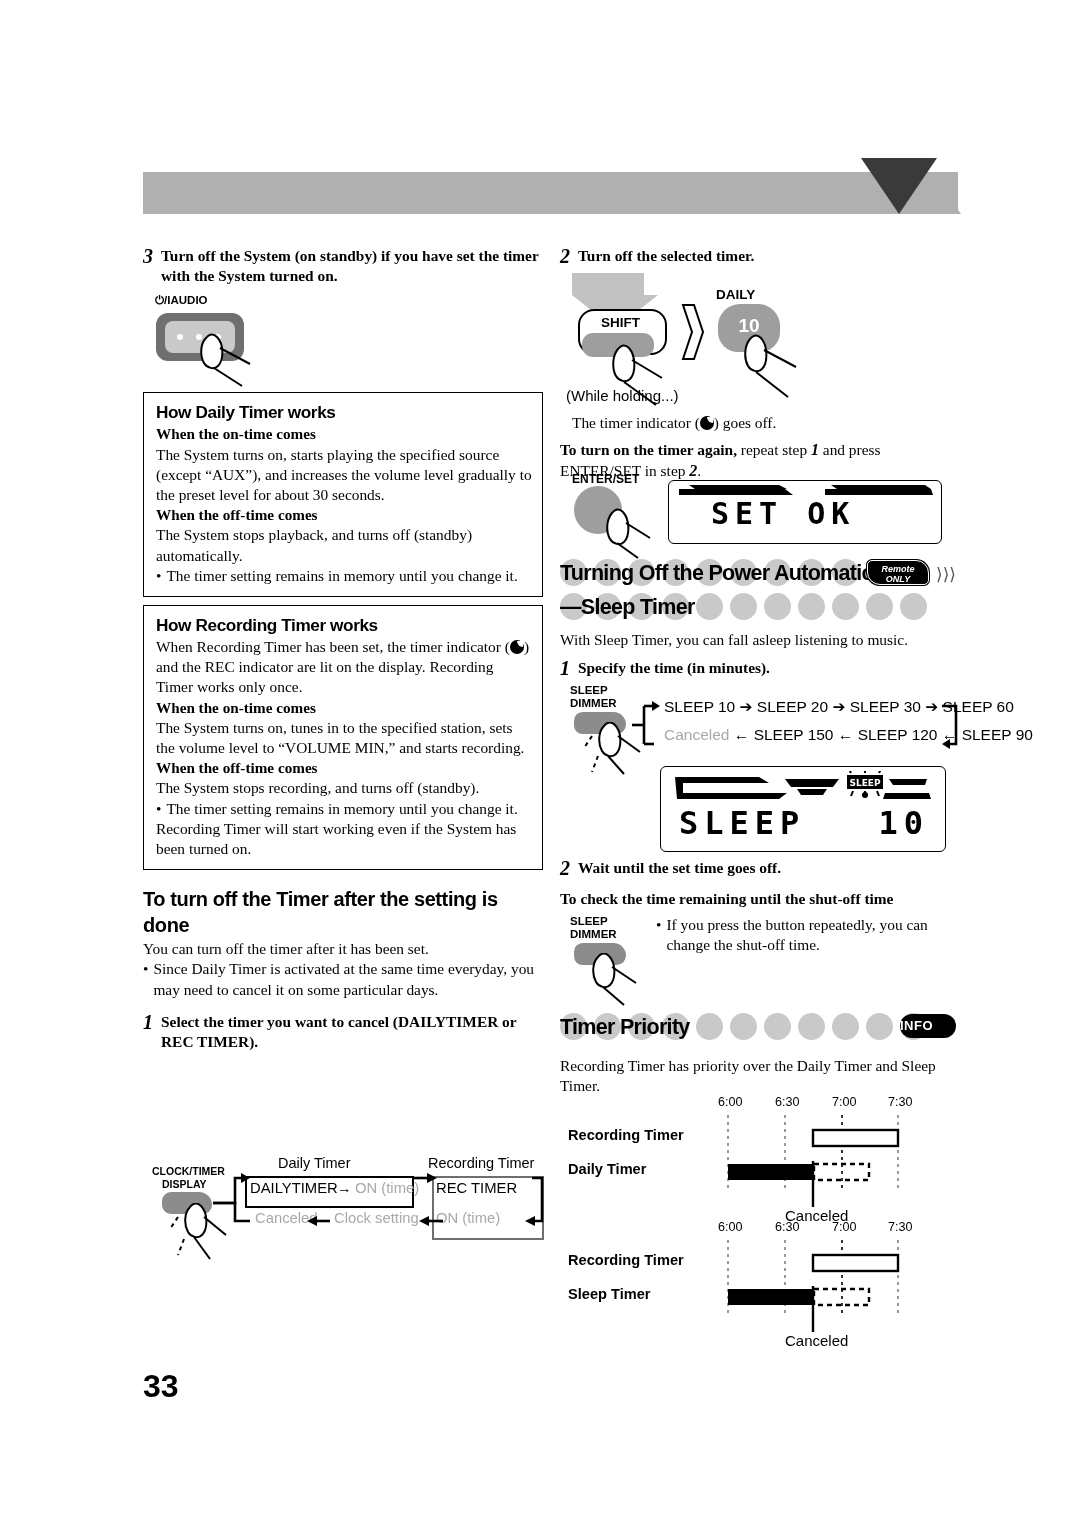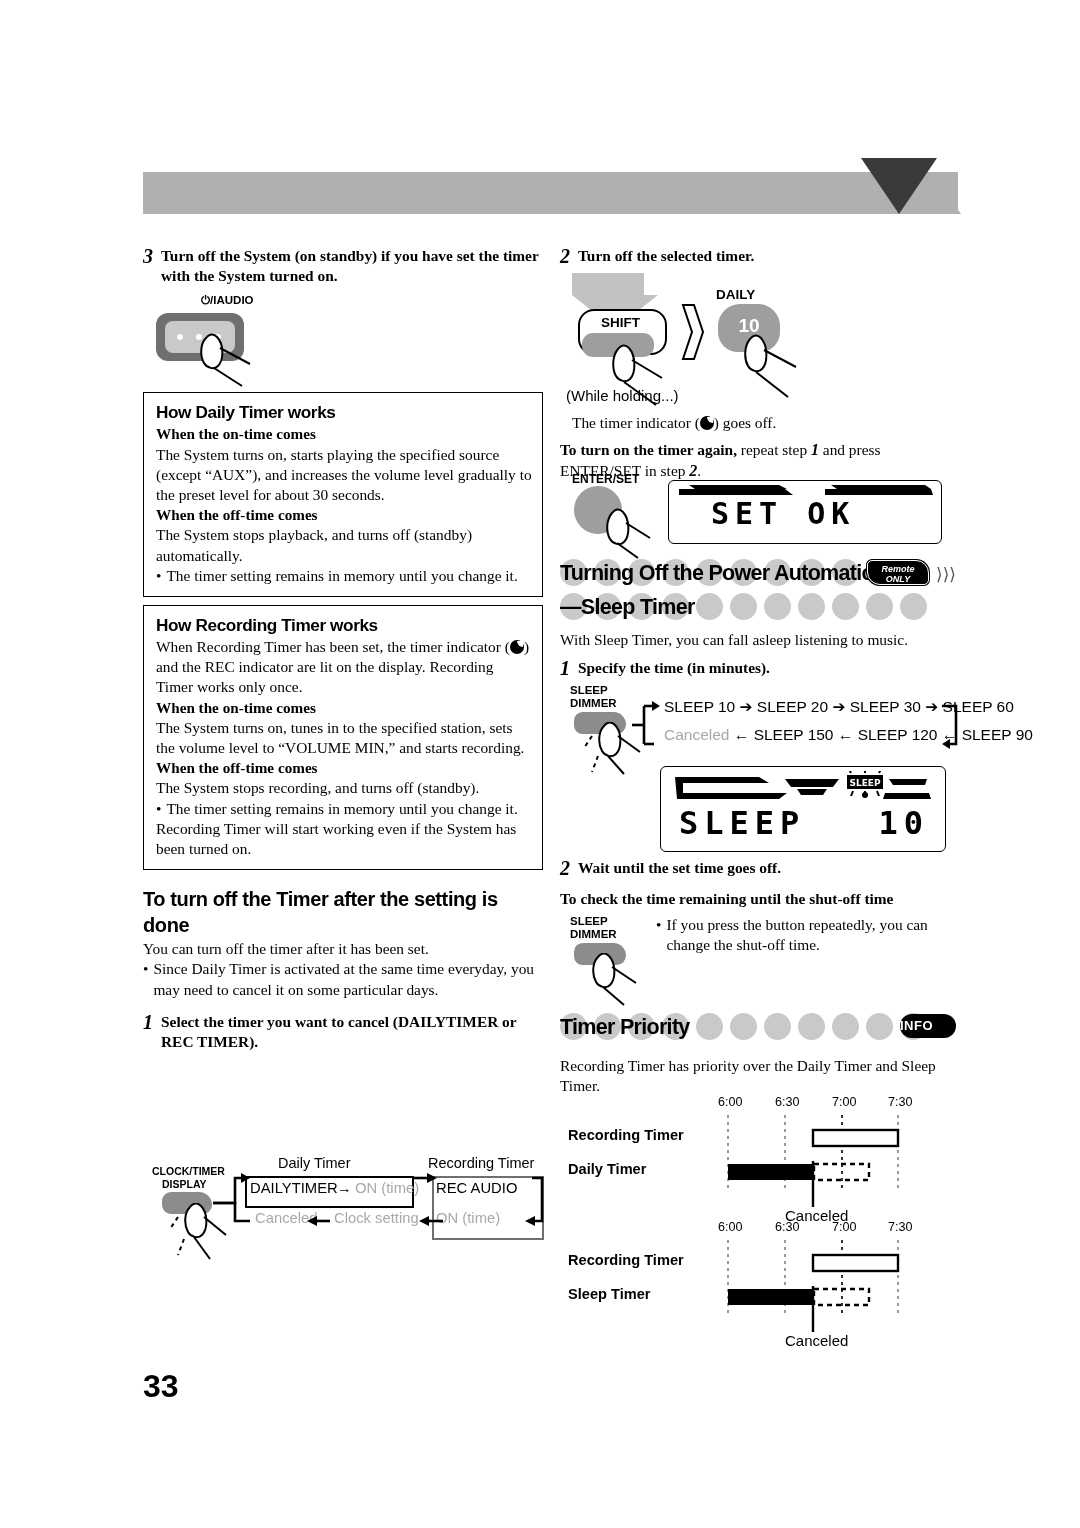--- a/index.html
+++ b/index.html
@@ -86,21 +86,21 @@
   <div class="tri-grey"></div>
 
   <div class="colL">
 
     <div class="stepline">
       <div class="stepnum">3</div>
       <div class="steptxt">Turn off the System (on standby) if you have set the timer with the System turned on.</div>
     </div>
 
     <div style="position:relative;height:92px;margin-top:8px;">
-      <div style="position:absolute;left:12px;top:0;margin-left:46px;" class="lbl-sans">
+      <div style="position:absolute;left:12px;top:0;" class="lbl-sans">
         <span>⏻/I</span><span>AUDIO</span>
       </div>
       <div style="position:absolute;left:13px;top:19px;width:88px;height:48px;background:#6f6f6f;border-radius:12px;"></div>
       <div style="position:absolute;left:22px;top:27px;width:70px;height:32px;background:#c9c9c9;border-radius:8px;"></div>
       <div style="position:absolute;left:34px;top:40px;width:6px;height:6px;background:#fff;border-radius:50%;"></div>
       <div style="position:absolute;left:53px;top:40px;width:6px;height:6px;background:#fff;border-radius:50%;"></div>
       <div style="position:absolute;left:72px;top:40px;width:6px;height:6px;background:#fff;border-radius:50%;"></div>
       <svg style="position:absolute;left:55px;top:36px;" width="105" height="60">
         <path d="M8 8 C2 14 2 26 6 33 C9 38 16 40 20 36 C26 30 26 14 19 7 C15 3 11 4 8 8 Z" fill="#fff" stroke="#000" stroke-width="2"></path>
         <line x1="22" y1="18" x2="52" y2="34" stroke="#000" stroke-width="2"></line>
@@ -166,21 +166,21 @@
 
     <div class="lbl-sans" style="position:absolute;left:128px;top:0px;font-size:14.5px;font-weight:normal;">Daily Timer</div>
     <div class="lbl-sans" style="position:absolute;left:278px;top:0px;font-size:14.5px;font-weight:normal;">Recording Timer</div>
 
     <div style="position:absolute;left:95px;top:21px;width:165px;height:28px;border:2px solid #000;"></div>
     <div class="lbl-sans" style="position:absolute;left:100px;top:25px;font-size:14.8px;font-weight:normal;text-align:center;">DAILYTIMER</div>
     <div class="lbl-sans" style="position:absolute;left:187px;top:25px;font-size:14.5px;font-weight:normal;">→</div>
     <div class="lbl-sans grey" style="position:absolute;left:205px;top:25px;font-size:14.8px;font-weight:normal;">ON (time)</div>
 
     <div style="position:absolute;left:282px;top:21px;width:108px;height:60px;border:2px solid #6f6f6f;"></div>
-    <div class="lbl-sans" style="position:absolute;left:286px;top:25px;font-size:14.8px;font-weight:normal;">REC AUDIO</div>
+    <div class="lbl-sans" style="position:absolute;left:286px;top:25px;font-size:14.8px;font-weight:normal;">REC TIMER</div>
     <div class="lbl-sans grey" style="position:absolute;left:286px;top:55px;font-size:14.8px;font-weight:normal;">ON  (time)</div>
 
     <div class="lbl-sans grey" style="position:absolute;left:105px;top:55px;font-size:14.8px;font-weight:normal;">Canceled</div>
     <div class="lbl-sans grey" style="position:absolute;left:184px;top:55px;font-size:14.8px;font-weight:normal;">Clock setting</div>
 
     <svg style="position:absolute;left:55px;top:18px;" width="340" height="70">
       <path d="M8 30 L30 30 L30 5 L36 5" stroke="#000" stroke-width="2.6" fill="none"></path>
       <polygon points="36,0 45,5 36,10" fill="#000"></polygon>
       <path d="M8 30 L30 30 L30 48 L45 48" stroke="#000" stroke-width="2.6" fill="none"></path>
       <line x1="208" y1="5" x2="222" y2="5" stroke="#000" stroke-width="2.6"></line>

